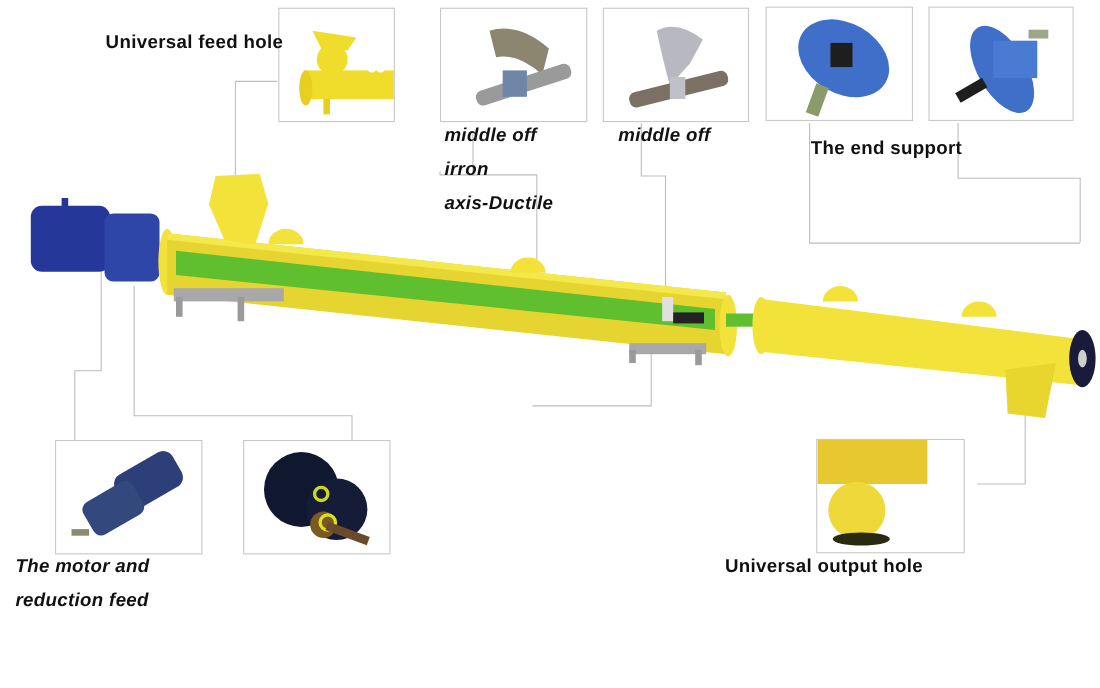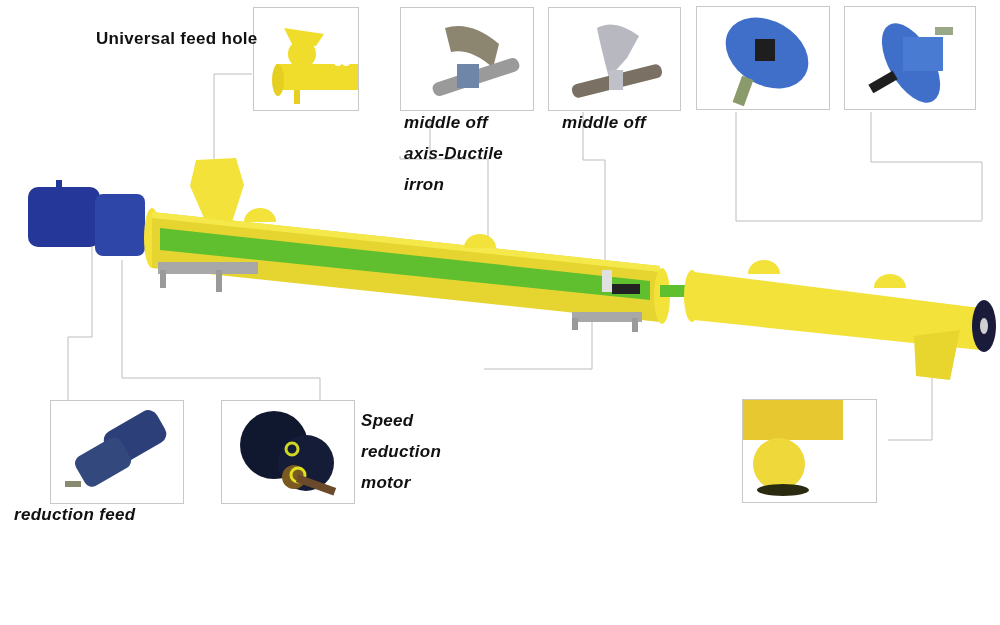--- a/index.html
+++ b/index.html
@@ -150,32 +150,30 @@
       <rect x="0" y="0" width="100" height="40" fill="#e8c830"></rect>
       <circle cx="36" cy="64" r="26" fill="#efd83a"></circle>
       <ellipse cx="40" cy="90" rx="26" ry="6" fill="#2a2a10"></ellipse>
     </svg>
   </div>
 
   <div class="label" style="left:96px;top:23px;">Universal feed hole</div>
 
   <div class="label" style="left:404px;top:107px;">
     <span class="line">middle off</span>
+    <span class="line">irron</span>
     <span class="line">axis-Ductile</span>
-    <span class="line">irron</span>
   </div>
 
   <div class="label" style="left:562px;top:107px;">
     <span class="line">middle off</span>
   </div>
 
+  <div class="label" style="left:737px;top:119px;">The end support</div>
 
-  <div class="label" style="left:361px;top:405px;">
-    <span class="line">Speed</span>
-    <span class="line">reduction</span>
-    <span class="line">motor</span>
-  </div>
 
   <div class="label" style="left:14px;top:499px;">
+    <span class="line">The motor and</span>
     <span class="line">reduction feed</span>
   </div>
 
+  <div class="label" style="left:659px;top:499px;">Universal output hole</div>
 </div>
 
 </body></html>

